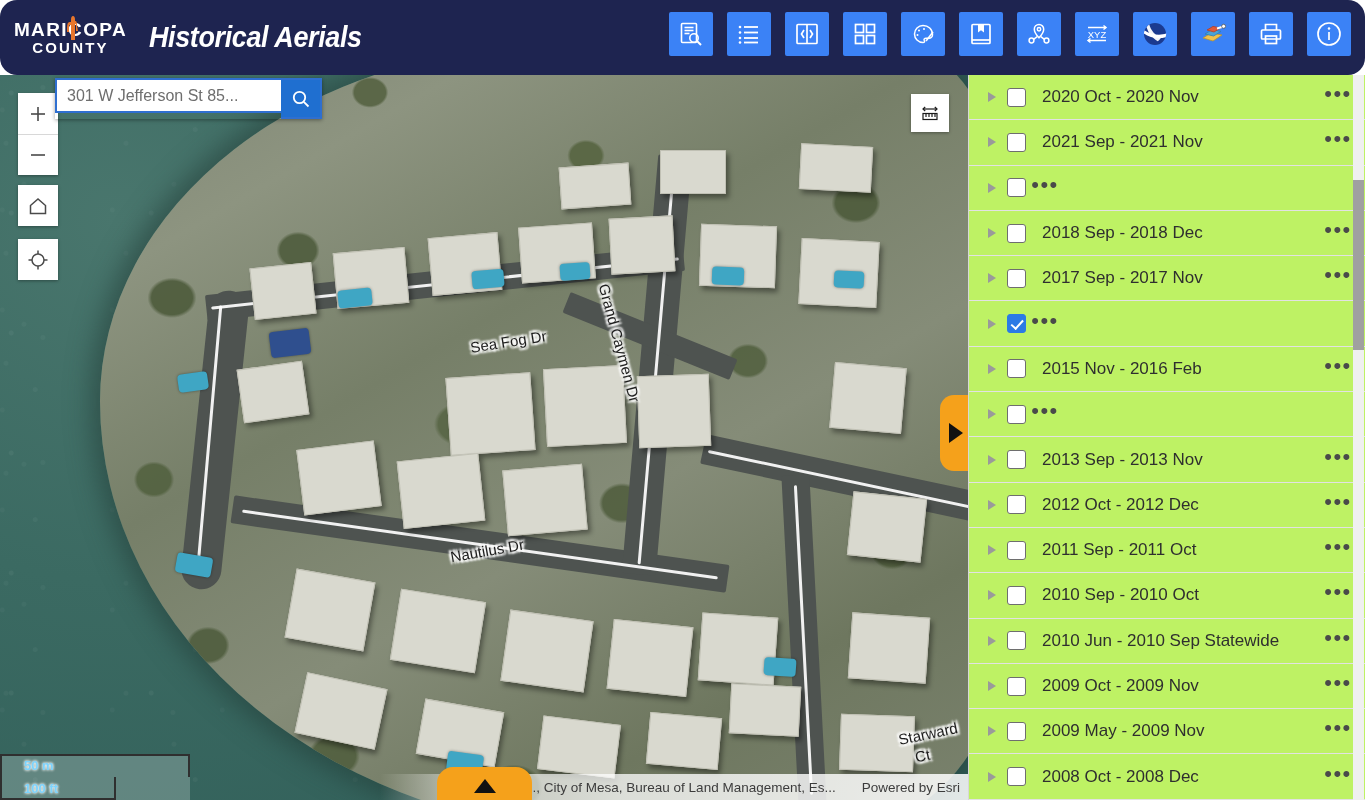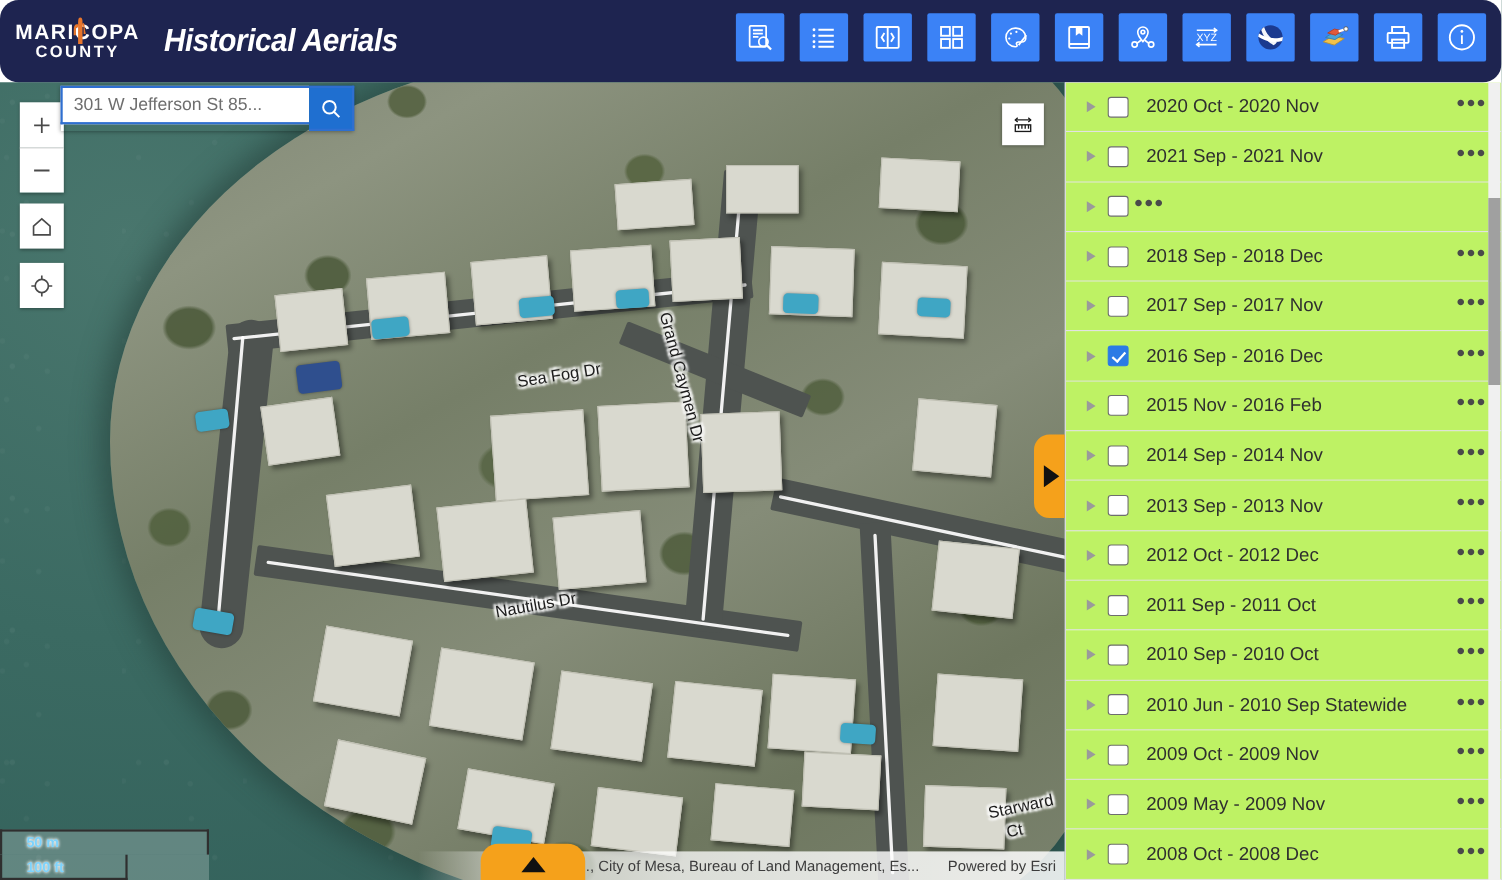--- a/index.html
+++ b/index.html
@@ -694,37 +694,35 @@
           </div>
           <div class="lyr-check"></div>
           <div class="lyr-label">2017 Sep - 2017 Nov</div>
           <div class="lyr-more">•••</div>
         </div>
         <div class="layer-row">
           <div class="expander">
             <div class="tri-expand"></div>
           </div>
           <div class="lyr-check checked"></div>
-          <div class="lyr-label">2016 Sep - 2016 Dec</div>
           <div class="lyr-more">•••</div>
         </div>
         <div class="layer-row">
           <div class="expander">
             <div class="tri-expand"></div>
           </div>
           <div class="lyr-check"></div>
           <div class="lyr-label">2015 Nov - 2016 Feb</div>
           <div class="lyr-more">•••</div>
         </div>
         <div class="layer-row">
           <div class="expander">
             <div class="tri-expand"></div>
           </div>
           <div class="lyr-check"></div>
-          <div class="lyr-label">2014 Sep - 2014 Nov</div>
           <div class="lyr-more">•••</div>
         </div>
         <div class="layer-row">
           <div class="expander">
             <div class="tri-expand"></div>
           </div>
           <div class="lyr-check"></div>
           <div class="lyr-label">2013 Sep - 2013 Nov</div>
           <div class="lyr-more">•••</div>
         </div>

